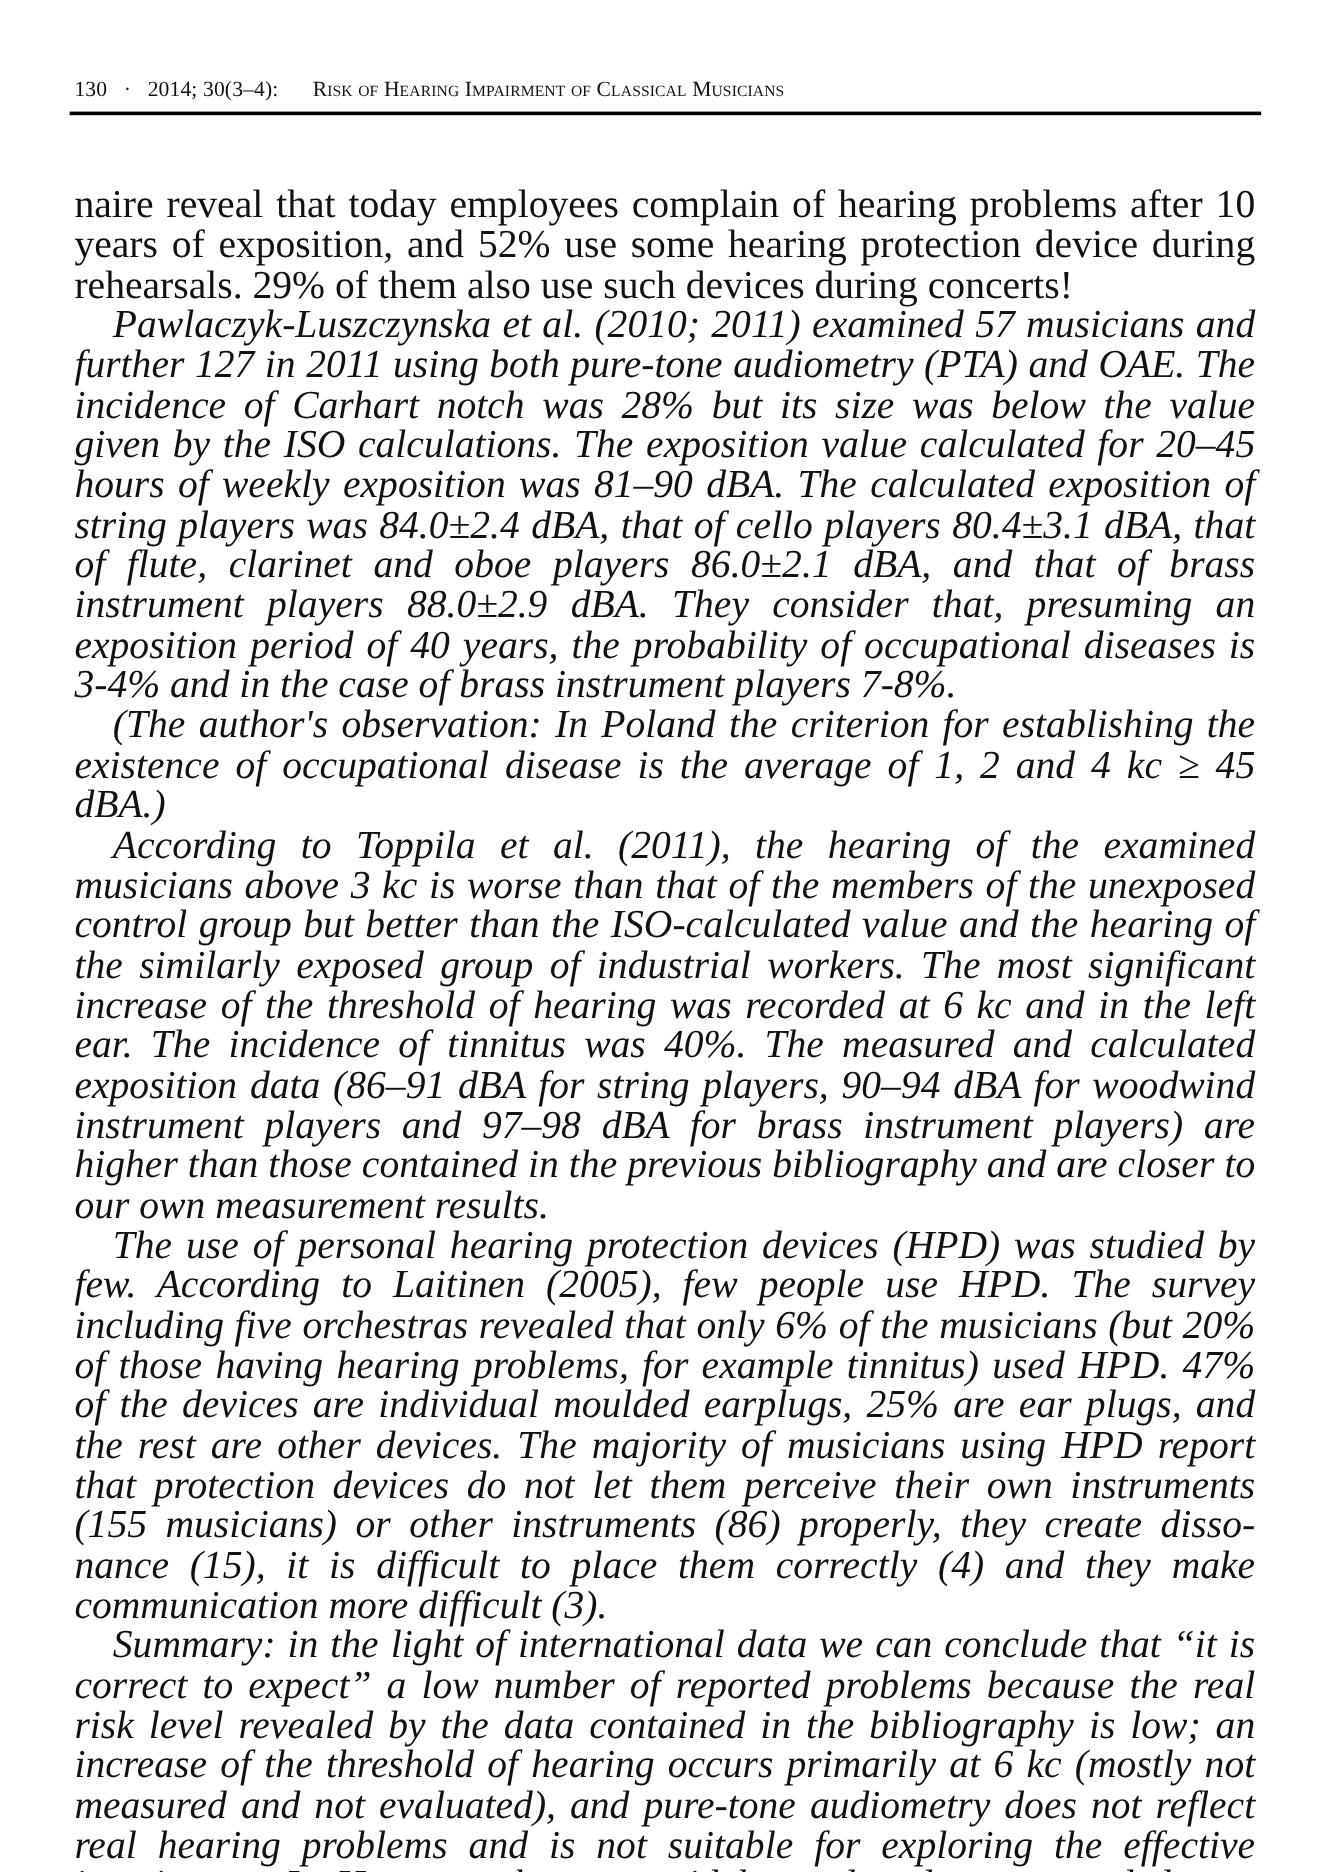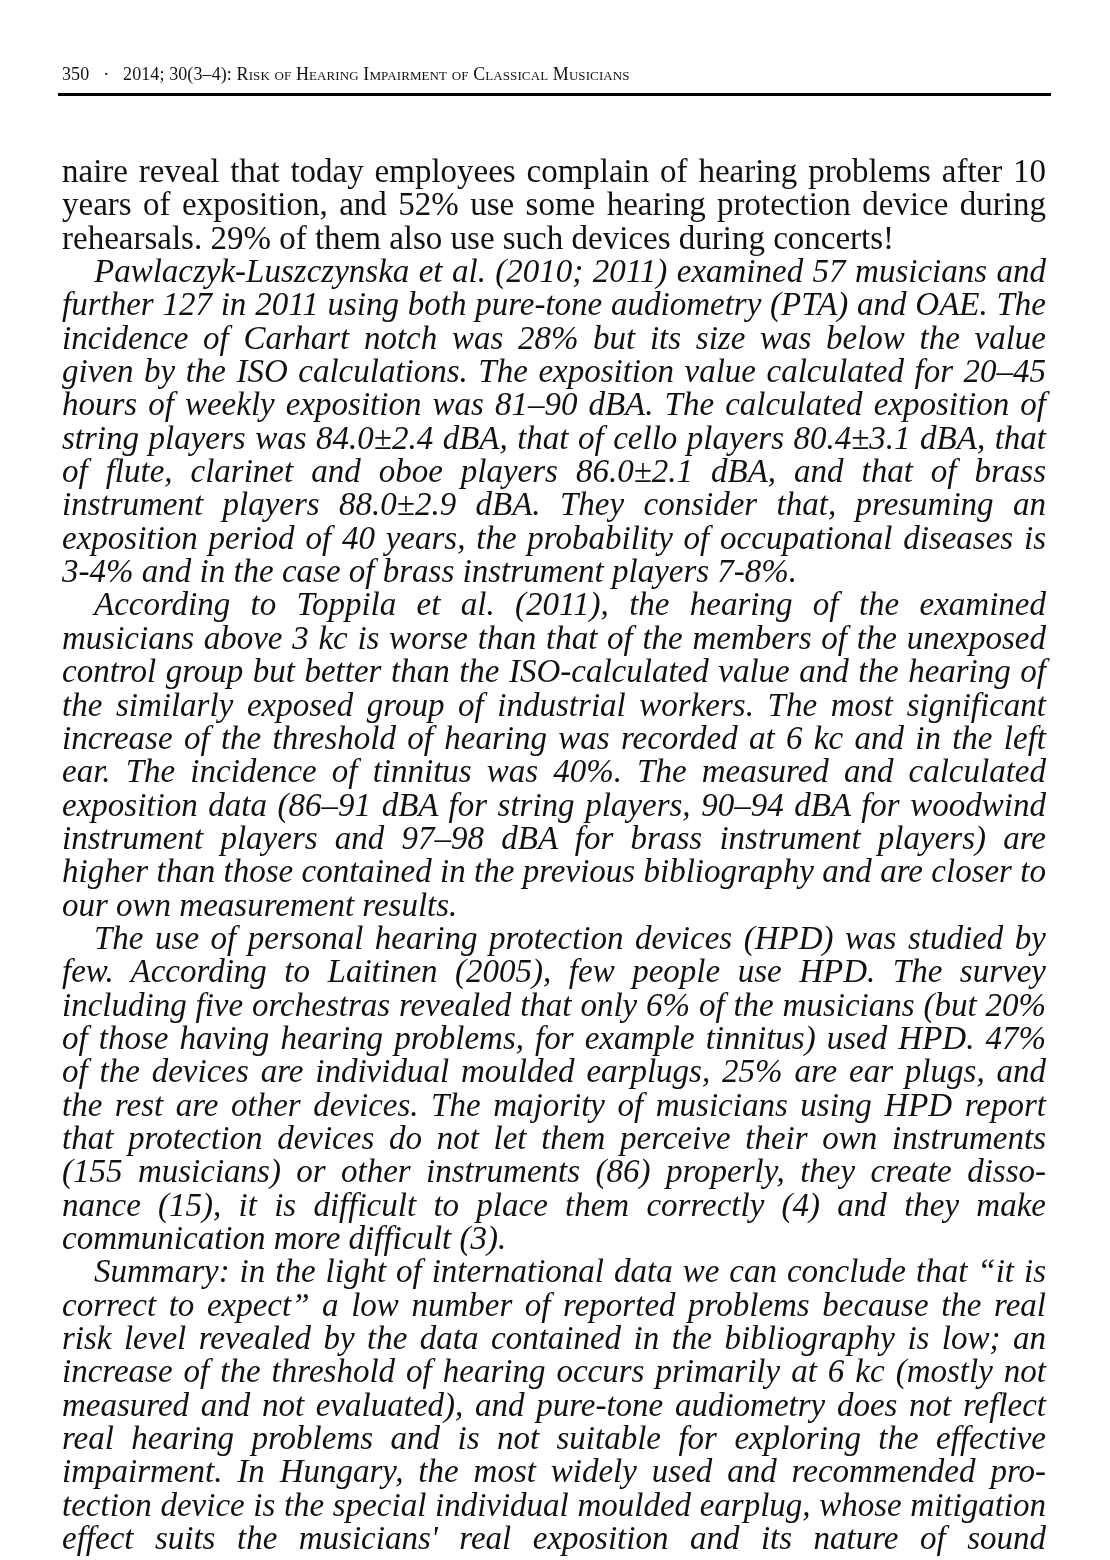--- a/index.html
+++ b/index.html
@@ -20,20 +20,21 @@
       left: 62px;
       top: 62px;
       width: 988px;
       font-size: 18px;
       line-height: 24px;
       white-space: nowrap;
       letter-spacing: 0.1px;
     }
     .page-header .sc {
       font-variant: small-caps;
+      margin-left: 24px;
     }
     .header-rule {
       position: absolute;
       left: 58px;
       top: 93px;
       width: 993px;
       height: 3px;
       background: #000000;
     }
     .article-body {
@@ -52,26 +53,27 @@
     }
     .article-body p.indent {
       text-indent: 32px;
       font-style: italic;
     }
   </style>
 </head>
 <body>
 
 <div class="page-header">
-  <span>350</span>
+  <span>130</span>
   <span>&nbsp;&nbsp;</span><span>·</span><span>&nbsp;&nbsp;</span>
   <span>2014; 30(3–4):</span>
   <span class="sc">Risk of Hearing Impairment of Classical Musicians</span>
 </div>
 <div class="header-rule"></div>
 
 <div class="article-body">
   <p>naire reveal that today employees complain of hearing problems after 10 years of exposition, and 52% use some hearing protection device during rehearsals. 29% of them also use such devices during concerts!</p>
   <p class="indent">Pawlaczyk-Luszczynska et al. (2010; 2011) examined 57 musicians and further 127 in 2011 using both pure-tone audiometry (PTA) and OAE. The incidence of Carhart notch was 28% but its size was below the value given by the ISO calcula­tions. The exposition value calculated for 20–45 hours of weekly exposition was 81–90 dBA. The calculated exposition of string players was 84.0±2.4 dBA, that of cello players 80.4±3.1 dBA, that of flute, clarinet and oboe players 86.0±2.1 dBA, and that of brass instrument players 88.0±2.9 dBA. They consider that, presuming an exposition period of 40 years, the probability of occupational diseases is 3-4% and in the case of brass instrument players 7-8%.</p>
+  <p class="indent">(The author's observation: In Poland the criterion for establishing the existence of occupational disease is the average of 1, 2 and 4 kc ≥ 45 dBA.)</p>
   <p class="indent">According to Toppila et al. (2011), the hearing of the examined musicians above 3 kc is worse than that of the members of the unexposed control group but better than the ISO-calculated value and the hearing of the similarly exposed group of industrial workers. The most significant increase of the threshold of hearing was recorded at 6 kc and in the left ear. The incidence of tinnitus was 40%. The meas­ured and calculated exposition data (86–91 dBA for string players, 90–94 dBA for woodwind instrument players and 97–98 dBA for brass instrument players) are higher than those contained in the previous bibliography and are closer to our own measurement results.</p>
   <p class="indent">The use of personal hearing protection devices (HPD) was studied by few. Ac­cording to Laitinen (2005), few people use HPD. The survey including five orches­tras revealed that only 6% of the musicians (but 20% of those having hearing prob­lems, for example tinnitus) used HPD. 47% of the devices are individual moulded earplugs, 25% are ear plugs, and the rest are other devices. The majority of musi­cians using HPD report that protection devices do not let them perceive their own instruments (155 musicians) or other instruments (86) properly, they create disso­nance (15), it is difficult to place them correctly (4) and they make communication more difficult (3).</p>
   <p class="indent">Summary: in the light of international data we can conclude that “it is correct to expect” a low number of reported problems because the real risk level revealed by the data contained in the bibliography is low; an increase of the threshold of hearing occurs primarily at 6 kc (mostly not measured and not evaluated), and pure-tone audiometry does not reflect real hearing problems and is not suitable for exploring the effective impairment. In Hungary, the most widely used and recommended pro­tection device is the special individual moulded earplug, whose mitigation effect suits the musicians' real exposition and its nature of sound exposition.</p>
 </div>
 
 </body></html>

